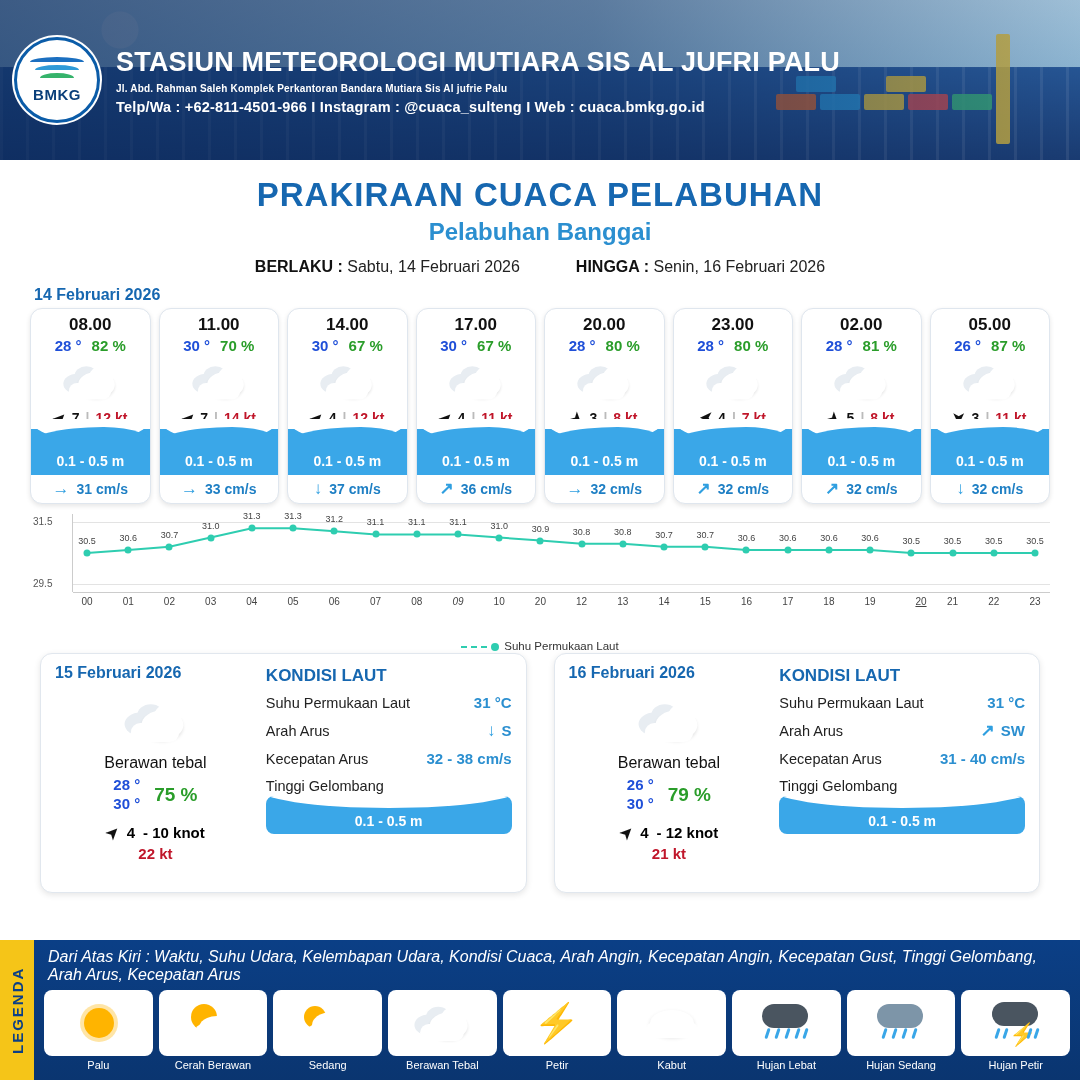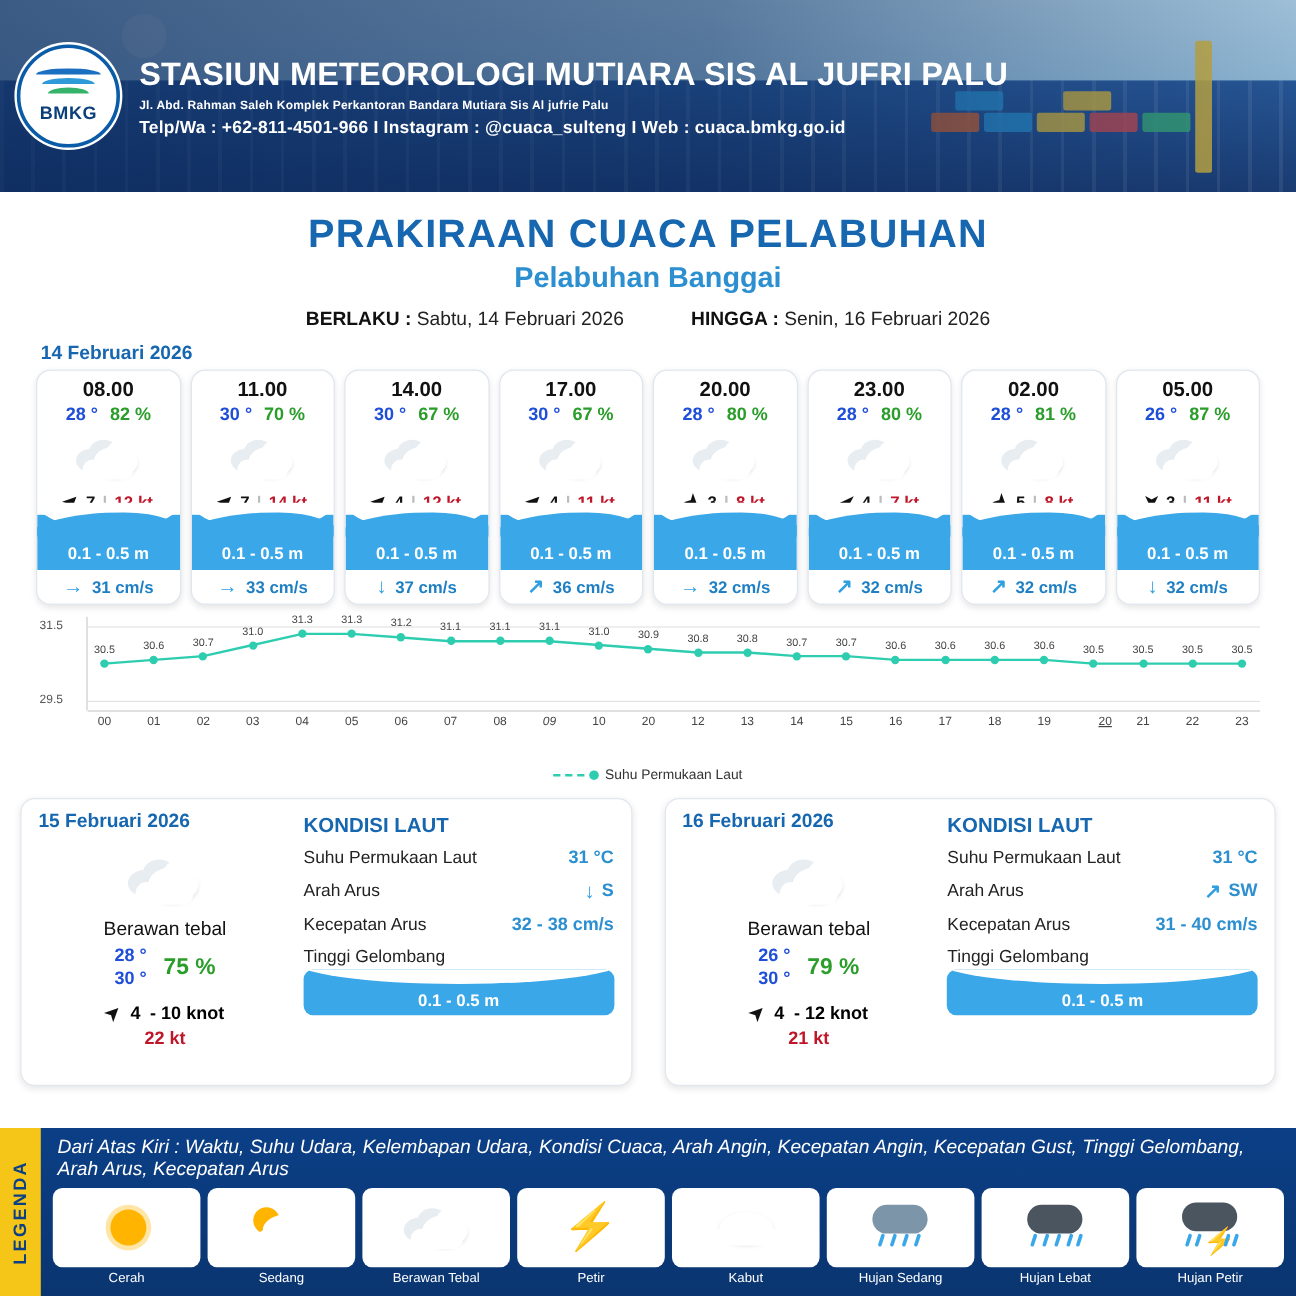--- a/index.html
+++ b/index.html
@@ -133,21 +133,21 @@
   .y-lab { position:absolute; left:-40px; font-size:10px; color:#555; }
   .pt { position:absolute; width:7px;height:7px; background:#2ecdb0; border-radius:50%; transform:translate(-50%,-50%); }
   .ptlab { position:absolute; font-size:9px; color:#444; transform:translate(-50%,-100%); white-space:nowrap;}
   .xlab { position:absolute; font-size:10px; color:#444; transform:translateX(-50%); top:82px;}
   .axisline { position:absolute; left:0; right:0; top:78px; border-top:1px solid #ccc;}
   .legend-chart { text-align:center; font-size:11.5px; color:#333; margin-top:16px; }
   .legend-chart .dash { display:inline-block; width:26px; border-top:2px dashed #2ecdb0; vertical-align:middle; margin-right:4px;}
   .legend-chart .dot { display:inline-block; width:8px;height:8px;border-radius:50%;background:#2ecdb0; vertical-align:middle; margin-right:5px;}
 
   
-  .panels { display:flex; gap:27px; padding:0 17px; margin-top:13px; }
+  .panels { display:flex; gap:27px; padding:0 40px; margin-top:1px; }
   .panel {
     flex:1; background:#fff; border:1px solid #e1e7ee; border-radius:12px;
     box-shadow:0 2px 6px rgba(0,0,0,.10);
     padding:10px 14px 12px; display:flex; gap:10px; position:relative; min-height:240px;
   }
   .panel-left { width:44%; display:flex; flex-direction:column; }
   .p-date { color:#1667b0; font-weight:bold; font-size:16px; margin-bottom:4px;}
   .p-icon { height:60px; display:flex; align-items:center; justify-content:center; margin:6px 0 2px;}
   .p-cond { font-size:16px; color:#111; text-align:center; }
   .p-temps { display:flex; align-items:center; gap:14px; justify-content:center; margin-top:4px;}
@@ -688,21 +688,31 @@
   <div class="legend-tab">LEGENDA</div>
   <div class="legend-body">
     <div class="legend-note">Dari Atas Kiri : Waktu, Suhu Udara, Kelembapan Udara, Kondisi Cuaca, Arah Angin, Kecepatan Angin, Kecepatan Gust, Tinggi Gelombang, Arah Arus, Kecepatan Arus</div>
     <div class="legend-items" id="legendItems">
         <div class="lgi">
           <div class="box">
             <div class="wi" style="width:50px;height:46px;">
               <div class="sun" style="left:11px;top:8px;width:30px;height:30px;box-shadow:0 0 0 4px rgba(255,180,0,.35);"></div>
             </div>
           </div>
-                  <div class="cap">Cerah</div>
+                  <div class="cap">Palu</div>
+        </div>
+        <div class="lgi">
+          <div class="box">
+            <div class="wi" style="width:56px;height:46px;">
+              <div class="sun" style="left:6px;top:4px;width:26px;height:26px;"></div>
+        <div class="cloud" style="left:14px;top:16px;width:36px;height:24px;"></div>
+        <div class="cloud" style="left:10px;top:24px;width:42px;height:16px;border-radius:12px;"></div>
+            </div>
+          </div>
+                  <div class="cap">Cerah Berawan</div>
         </div>
         <div class="lgi">
           <div class="box">
             <div class="wi" style="width:56px;height:46px;">
               <div class="sun" style="left:4px;top:6px;width:22px;height:22px;"></div>
         <div class="cloud" style="left:12px;top:12px;width:40px;height:26px;"></div>
         <div class="cloud" style="left:8px;top:24px;width:46px;height:16px;border-radius:12px;"></div>
             </div>
           </div>
                   <div class="cap">Sedang</div>
@@ -728,49 +738,49 @@
                   <div class="cap">Petir</div>
         </div>
         <div class="lgi">
           <div class="box">
             <div class="wi" style="width:56px;height:46px;">
               <div class="cloud" style="left:6px;top:10px;width:44px;height:26px;box-shadow:0 2px 4px rgba(0,0,0,.12);"></div>
         <div class="cloud" style="left:2px;top:22px;width:52px;height:16px;border-radius:12px;"></div>
             </div>
           </div>
                   <div class="cap">Kabut</div>
-        </div>
-        <div class="lgi">
-          <div class="box">
-            <div class="wi" style="width:56px;height:46px;">
-              <div class="mid" style="left:4px;top:4px;width:46px;height:24px;border-radius:14px;background:#7d95a8;"></div>
-        <div class="rain" style="left:10px;top:28px;"></div>
-              <div class="rain" style="left:20px;top:28px;"></div>
-              <div class="rain" style="left:30px;top:28px;"></div>
-              <div class="rain" style="left:40px;top:28px;"></div>
-            </div>
-          </div>
-                  <div class="cap">Hujan Sedang</div>
         </div>
         <div class="lgi">
           <div class="box">
             <div class="wi" style="width:56px;height:46px;">
               <div class="dark" style="left:4px;top:4px;width:46px;height:24px;border-radius:14px;"></div>
         <div class="rain" style="left:8px;top:28px;"></div>
               <div class="rain" style="left:18px;top:28px;"></div>
               <div class="rain" style="left:28px;top:28px;"></div>
               <div class="rain" style="left:38px;top:28px;"></div>
               <div class="rain" style="left:46px;top:28px;"></div>
             </div>
           </div>
                   <div class="cap">Hujan Lebat</div>
         </div>
         <div class="lgi">
           <div class="box">
             <div class="wi" style="width:56px;height:46px;">
+              <div class="mid" style="left:4px;top:4px;width:46px;height:24px;border-radius:14px;background:#7d95a8;"></div>
+        <div class="rain" style="left:10px;top:28px;"></div>
+              <div class="rain" style="left:20px;top:28px;"></div>
+              <div class="rain" style="left:30px;top:28px;"></div>
+              <div class="rain" style="left:40px;top:28px;"></div>
+            </div>
+          </div>
+                  <div class="cap">Hujan Sedang</div>
+        </div>
+        <div class="lgi">
+          <div class="box">
+            <div class="wi" style="width:56px;height:46px;">
               <div class="dark" style="left:4px;top:2px;width:46px;height:24px;border-radius:14px;"></div>
         <div style="position:absolute;left:22px;top:24px;color:#ffcc00;font-size:22px;line-height:1;">⚡</div>
         <div class="rain" style="left:8px;top:28px;"></div>
               <div class="rain" style="left:16px;top:28px;"></div>
               <div class="rain" style="left:40px;top:28px;"></div>
               <div class="rain" style="left:47px;top:28px;"></div>
             </div>
           </div>
                   <div class="cap">Hujan Petir</div>
         </div>

